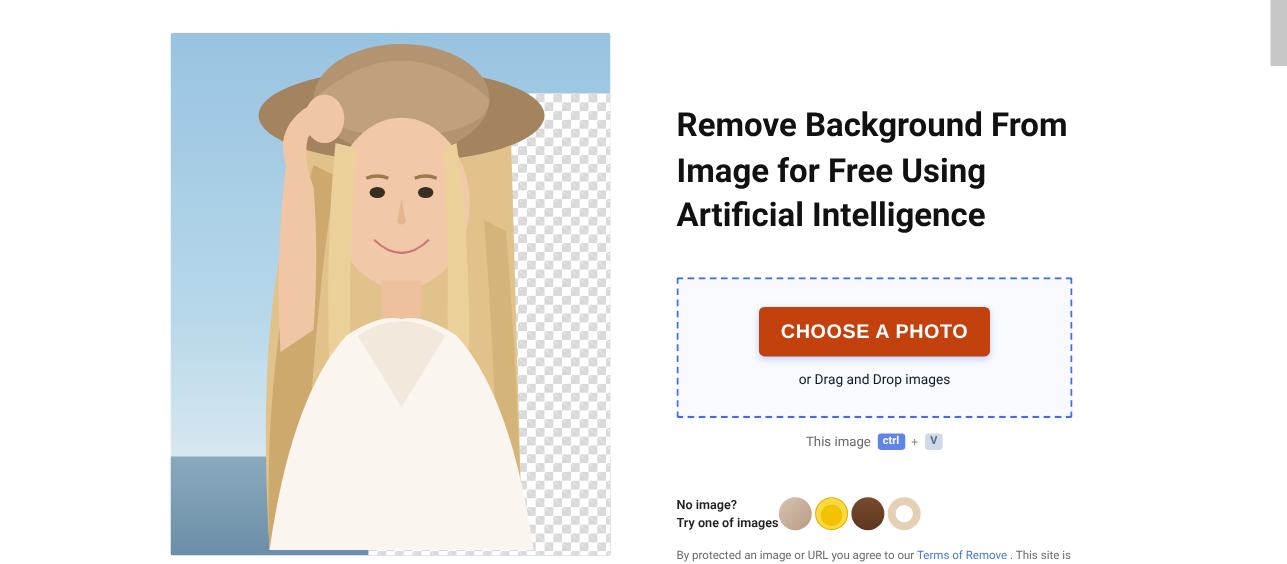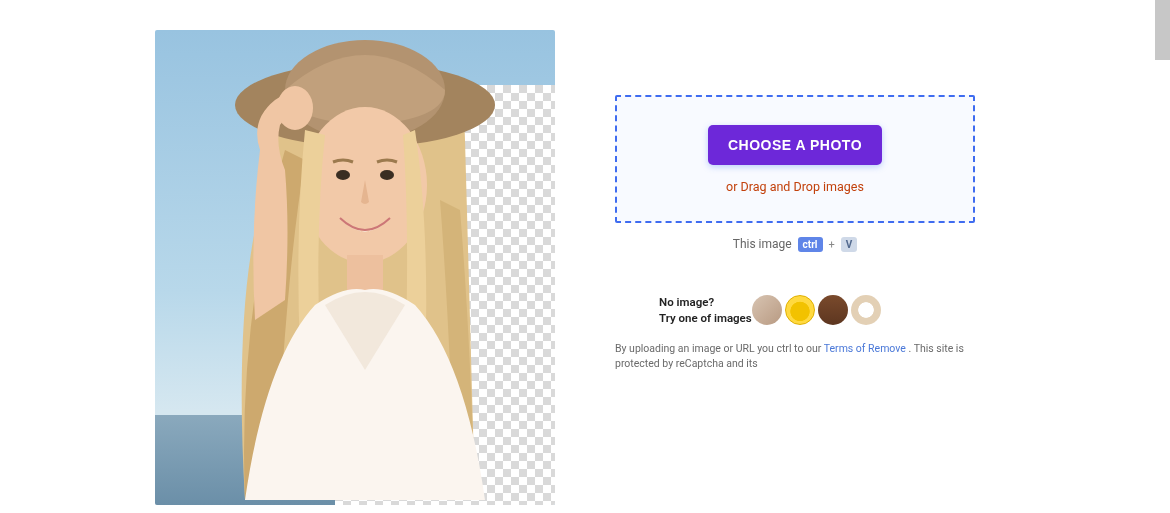--- a/index.html
+++ b/index.html
@@ -11,27 +11,27 @@
 .sea { position: absolute; bottom: 0; left: 0; right: 0; height: 90px; background: linear-gradient(180deg, #8aa9bd 0%, #6b8fa8 100%); }
 .checker { position: absolute; top: 55px; right: 0; bottom: 0; width: 55%; background-image:
   linear-gradient(45deg, #d9d9d9 25%, transparent 25%, transparent 75%, #d9d9d9 75%),
   linear-gradient(45deg, #d9d9d9 25%, transparent 25%, transparent 75%, #d9d9d9 75%);
   background-size: 16px 16px; background-position: 0 0, 8px 8px; background-color: #fff; }
 .person { position: absolute; top: 0; left: 0; right: 0; bottom: 0; }
 .person svg { width: 100%; height: 100%; }
 .right-col { flex: 1; padding-top: 65px; }
 .headline { font-size: 30px; font-weight: 700; line-height: 1.35; color: #111; margin-bottom: 35px; max-width: 380px; }
 .dropzone { border: 2px dashed #3f6cf0; background: #f8faff; border-radius: 2px; height: 128px; display: flex; flex-direction: column; align-items: center; justify-content: center; gap: 14px; cursor: pointer; max-width: 360px; }
-.choose-btn { background: #6d28d9; color: #fff; font-size: 14px; font-weight: 700; letter-spacing: 0.5px; padding: 12px 20px; border: none; border-radius: 5px; cursor: pointer; box-shadow: 0 2px 6px rgba(78,125,241,0.35); }
-.drag-text { font-size: 12.5px; color: #c2410c; }
+.choose-btn { background: #c2410c; color: #fff; font-size: 18px; font-weight: 700; letter-spacing: 0.5px; padding: 12px 20px; border: none; border-radius: 5px; cursor: pointer; box-shadow: 0 2px 6px rgba(78,125,241,0.35); }
+.drag-text { font-size: 12.5px; color: #0f172a; }
 .paste-row { text-align: center; margin-top: 14px; font-size: 12px; color: #666; max-width: 360px; }
 .kbd { display: inline-block; background: #cfd9e8; color: #536a8f; font-size: 10px; font-weight: 700; padding: 2px 5px; border-radius: 3px; vertical-align: middle; }
 .kbd.active { background: #5f85e8; color: #fff; }
 .plus { color: #888; margin: 0 3px; font-size: 11px; }
-.noimg-row { display: flex; align-items: center; margin-top: 42px; margin-left: 44px; }
+.noimg-row { display: flex; align-items: center; margin-top: 42px; }
 .noimg-text { font-size: 11.5px; color: #222; font-weight: 600; line-height: 1.4; }
 .samples { display: flex; gap: 3px; }
 .sample { width: 30px; height: 30px; border-radius: 50%; cursor: pointer; }
 .s1 { background: linear-gradient(135deg,#d8c4b2,#b89a82); }
 .s2 { background: radial-gradient(circle at 50% 55%, #f2c200 45%, #ffd940 48%); border: 1px solid #e0b000; }
 .s3 { background: linear-gradient(180deg,#7a4a2c,#5d3620); }
 .s4 { background: radial-gradient(circle at 50% 50%, #fff 35%, #e3d0b5 38%); }
 .legal { font-size: 10.5px; color: #6a6a6a; margin-top: 14px; line-height: 1.5; max-width: 380px; }
 .legal a { color: #4a78d8; text-decoration: none; }
 .scrollbar { position: absolute; top: 0; right: 0; width: 15px; height: 60px; background: #c7c7c7; border-radius: 0; }
@@ -79,20 +79,21 @@
 
           <path d="M105 120 Q95 90 120 70 Q150 50 155 70 L150 90 Q135 80 125 95 Q120 115 130 140 Q135 200 130 270 L100 290 Q95 200 105 120 Z" fill="#f0c6a4"></path>
 
           <ellipse cx="140" cy="78" rx="18" ry="22" fill="#f0c6a4"></ellipse>
         </svg>
       </div>
     </div>
   </div>
 
   <div class="right-col">
+    <h1 class="headline">Remove Background From Image for Free Using Artificial Intelligence</h1>
 
     <div class="dropzone">
       <button class="choose-btn">CHOOSE A PHOTO</button>
       <div class="drag-text">or Drag and Drop images</div>
     </div>
 
     <div class="paste-row">
       <span>This image</span>&nbsp;
       <span class="kbd active">ctrl</span>
       <span class="plus">+</span>
@@ -106,18 +107,18 @@
       </div>
       <div class="samples">
         <div class="sample s1"></div>
         <div class="sample s2"></div>
         <div class="sample s3"></div>
         <div class="sample s4"></div>
       </div>
     </div>
 
     <div class="legal">
-      <span>By uploading an image or URL you ctrl to our </span><a href="#">Terms of Remove</a><span> . This site is protected by reCaptcha and its </span>
+      <span>By protected an image or URL you agree to our </span><a href="#">Terms of Remove</a><span> . This site is protected by reCaptcha and its </span>
     </div>
   </div>
 </div>
 
 <div class="scrollbar"></div>
 
 </body></html>

